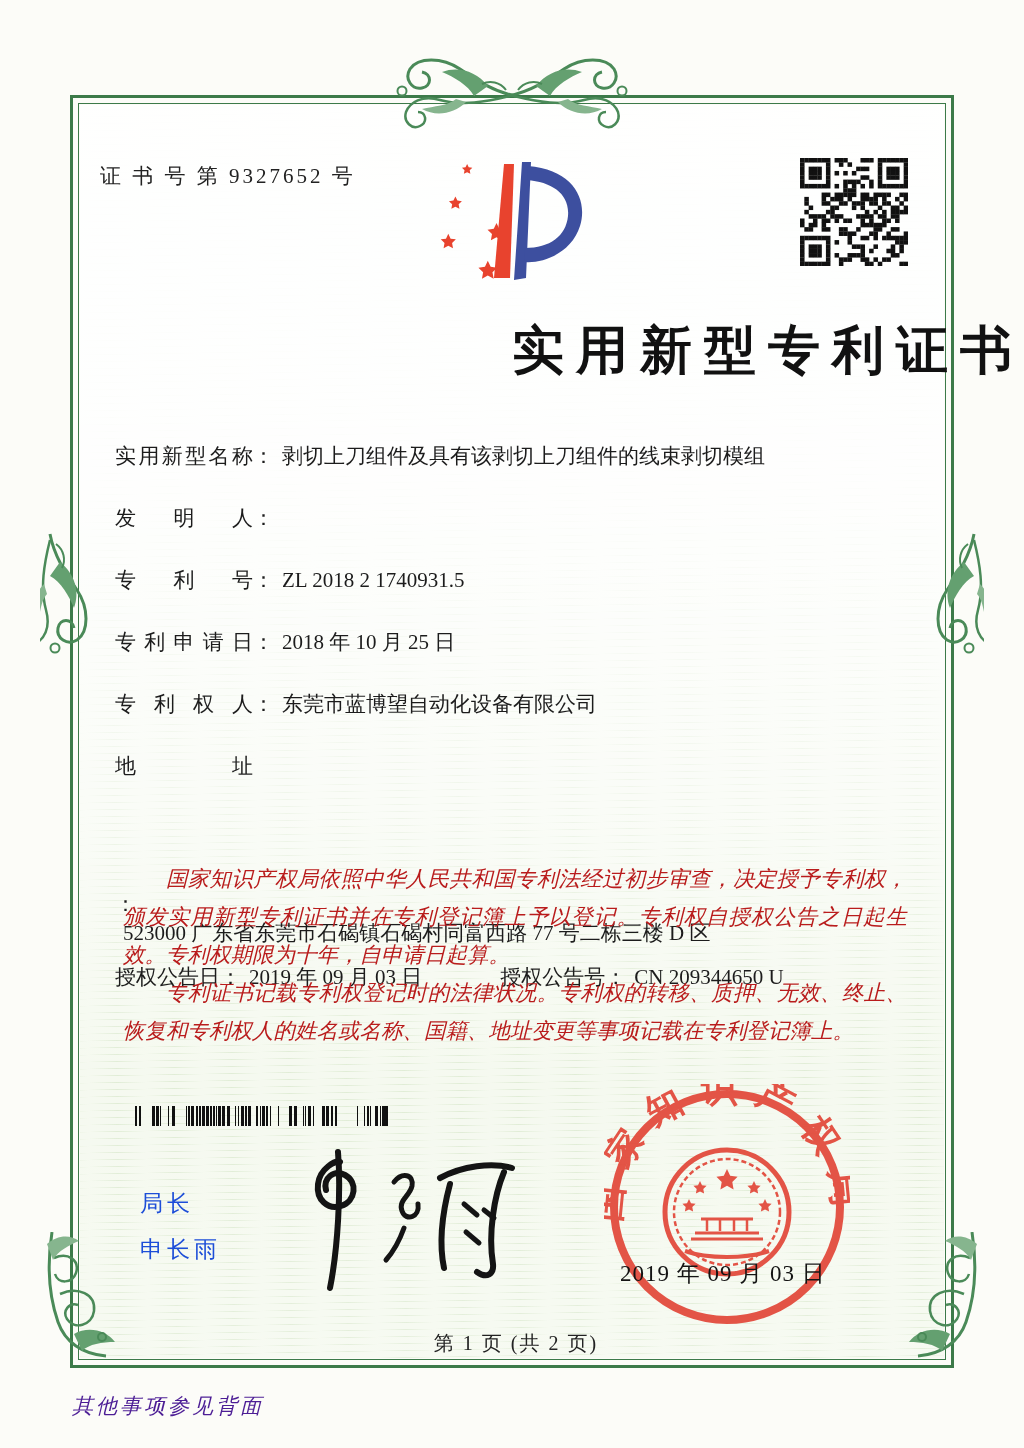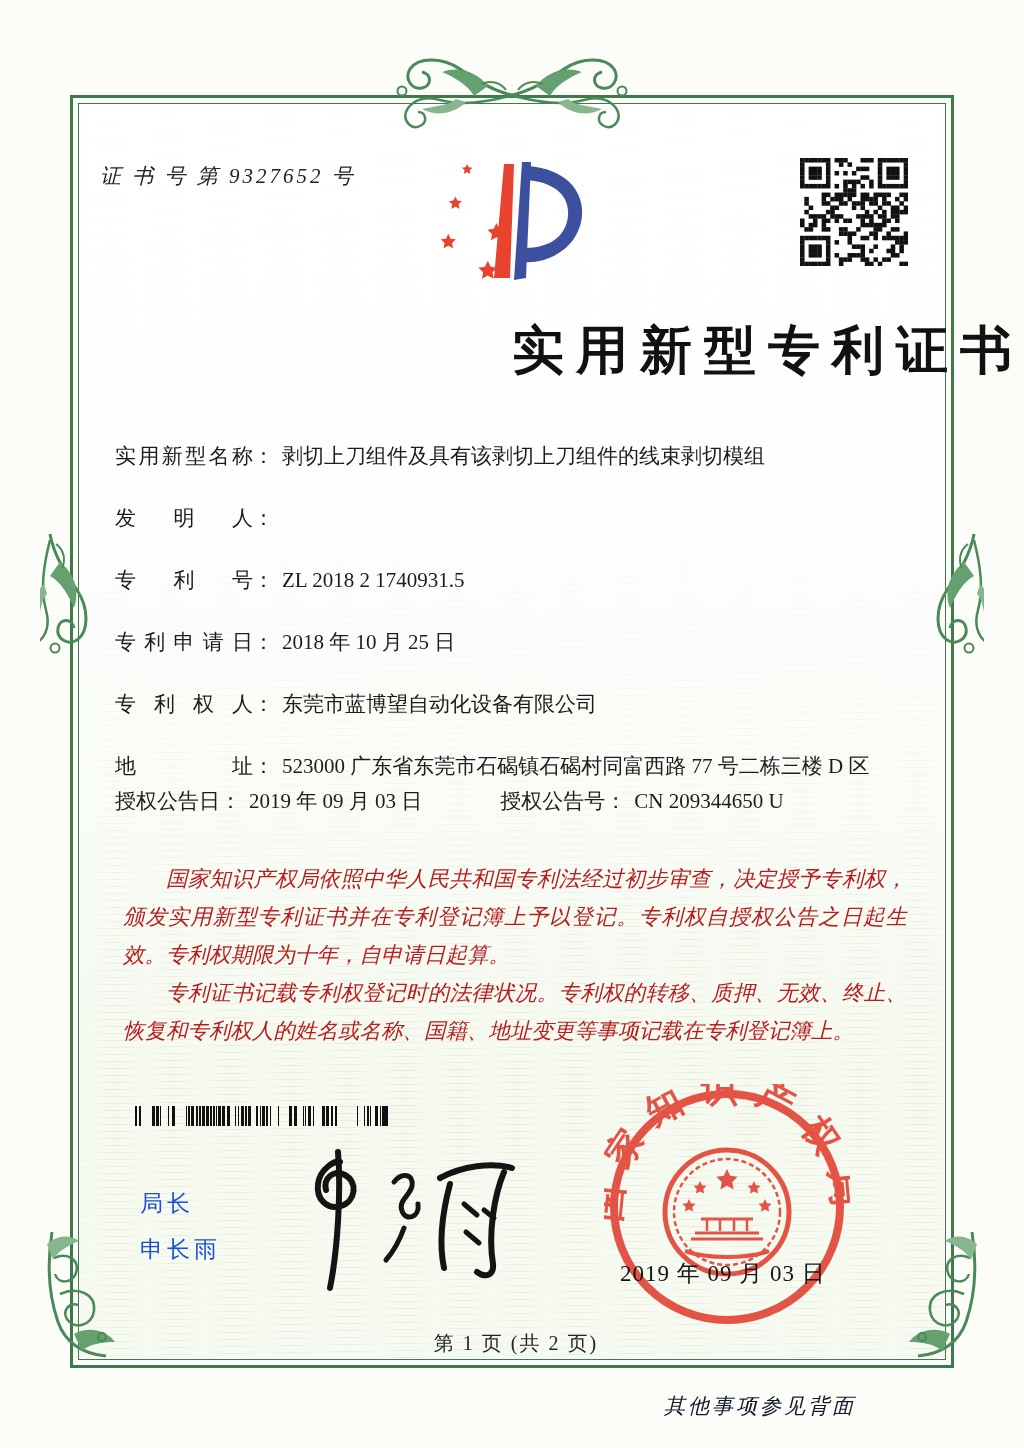--- a/index.html
+++ b/index.html
@@ -35,36 +35,36 @@
         #f3f8ec 0px, #f3f8ec 4.5px,
         #d9e8cc 5px, #f3f8ec 5.5px, #f3f8ec 7px);
   }
 
   
   .orn { position:absolute; pointer-events:none; }
 
   
   .cert-no {
     position:absolute; left:100px; top:162px;
-    font-size:21px; letter-spacing:3px; color:#222;font-style:italic;
+    font-size:21px; letter-spacing:3px; color:#222;
   }
   .logo { position:absolute; left:432px; top:152px; }
   .qr   { position:absolute; left:800px; top:158px; }
 
   .title {
     position:absolute; left:0; top:316px; width:1024px;
     text-align:right; font-size:52px; font-weight:700;
     letter-spacing:12px; color:#111;
     font-family:"Liberation Serif", serif;
   }
 
   
   .fields { position:absolute; left:115px; top:442px; width:782px; font-size:21px; }
   .f-row { display:flex; align-items:flex-start; line-height:29px; margin-bottom:33px; }
-  .f-row.addr { margin-bottom:6px; }
+  .f-row.addr { margin-bottom:15px;flex-direction:column; }
   .f-label {
     display:inline-block; width:138px; flex:0 0 138px;
     text-align:justify; text-align-last:justify; white-space:nowrap;
   }
   .f-colon { flex:0 0 auto; }
   .f-value { margin-left:8px; max-width:612px; }
   .grant-pair2 { margin-left:78px; display:flex; }
 
   
   .paras {
@@ -88,22 +88,22 @@
     position:absolute; left:620px; top:1258px; width:220px;
     font-size:23px; color:#141414; letter-spacing:1px; z-index:5;
   }
 
   .footer-page {
     position:absolute; left:70px; top:1330px; width:892px;
     text-align:center; font-size:20px; letter-spacing:2px; color:#222;
   }
   .back-note {
     position:absolute; left:72px; top:1392px; width:784px;
-    text-align:right; font-size:21px; letter-spacing:3px;
-    font-style:italic; color:#0f172a;
+    text-align:left; font-size:21px; letter-spacing:3px;
+    font-style:italic; color:#4c1d95;
   }
 </style>
 </head>
 <body>
 
 
 
 
 <svg width="0" height="0">
   <defs>

